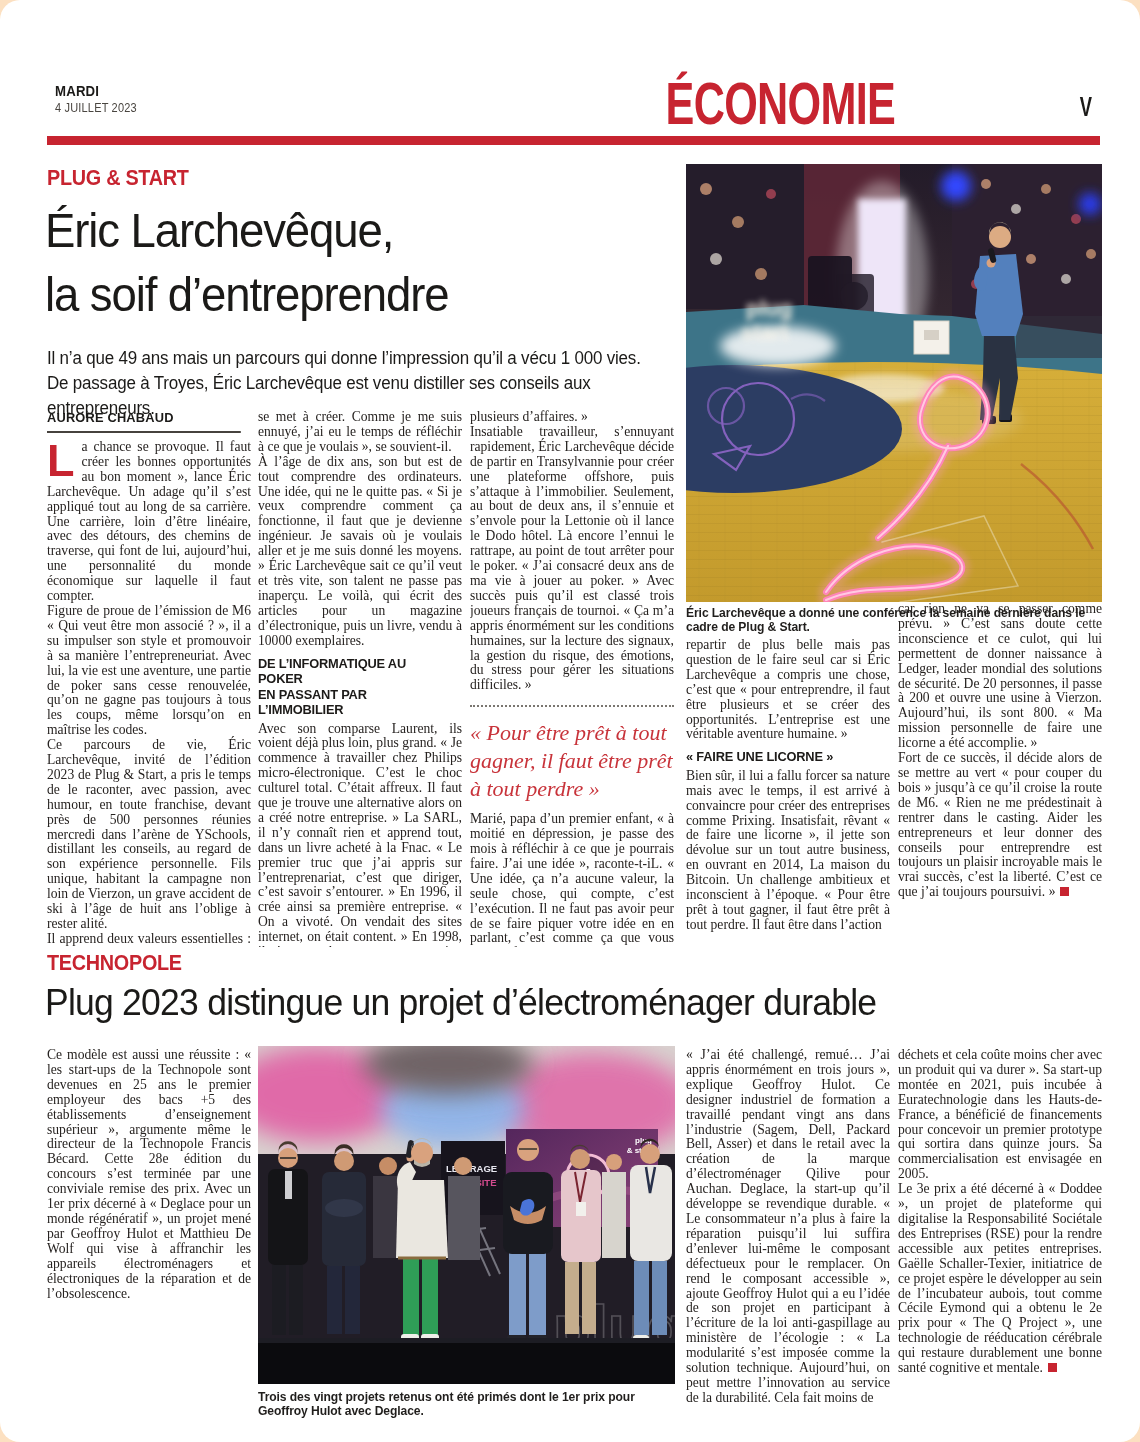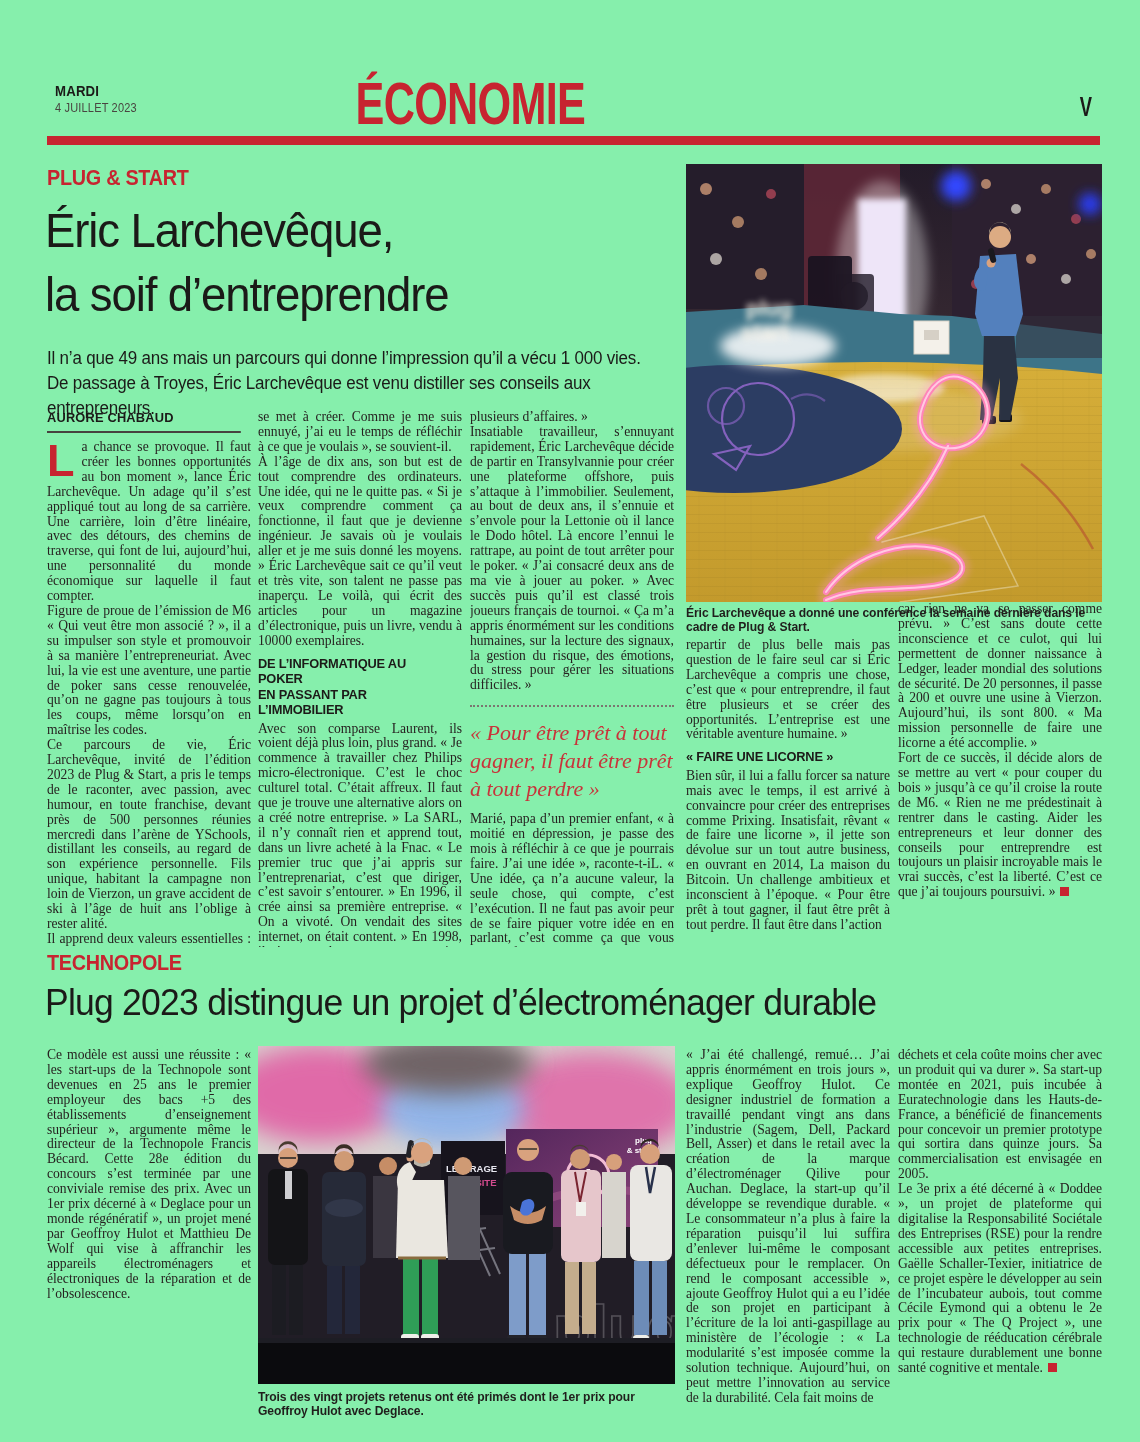--- a/index.html
+++ b/index.html
@@ -1,25 +1,25 @@
 <!DOCTYPE html>
 <html lang="fr"><head>
 <meta charset="utf-8">
 <style>
   html,body{margin:0;padding:0;background:#fce0c1;}
-  .page{position:relative;width:1140px;height:1442px;background:#86efac;overflow:hidden;
-        font-family:"Liberation Serif",serif;color:#262220;}
+  .page{position:relative;width:1140px;height:1442px;background:#ffffff;overflow:hidden;
+        font-family:"Liberation Serif",serif;color:#262220;border-radius:20px;}
   .abs{position:absolute;}
 
   
   .day{font-family:"Liberation Sans",sans-serif;font-weight:700;font-size:15px;letter-spacing:.2px;
        transform:scaleX(.88);transform-origin:left;color:#1b1a18;}
   .hdate{font-family:"Liberation Sans",sans-serif;font-size:12.5px;color:#494540;margin-top:2px;
        transform:scaleX(.88);transform-origin:left;letter-spacing:.2px;}
-  .section-title-wrap{position:absolute;left:0;top:74px;width:940px;text-align:center;line-height:1;}
+  .section-title-wrap{position:absolute;left:0;top:74px;width:940px;text-align:right;line-height:1;}
   .section-title{display:inline-block;font-family:"Liberation Sans",sans-serif;font-weight:700;
        font-size:60px;color:#c72430;transform:scaleX(.72);letter-spacing:-1px;}
   .page-letter{position:absolute;right:48px;top:92px;font-family:"Liberation Sans",sans-serif;
        font-weight:700;font-size:27px;color:#1b1a18;transform:scaleX(.68);transform-origin:right;}
   .red-bar{position:absolute;left:47px;top:136px;width:1053px;height:9px;background:#c72430;}
 
   
   .kicker{font-family:"Liberation Sans",sans-serif;font-weight:700;color:#c72430;font-size:22px;
        letter-spacing:-.3px;transform:scaleX(.9);transform-origin:left;}
   .headline1{font-family:"Liberation Sans",sans-serif;font-weight:400;color:#1b1a18;font-size:49px;

